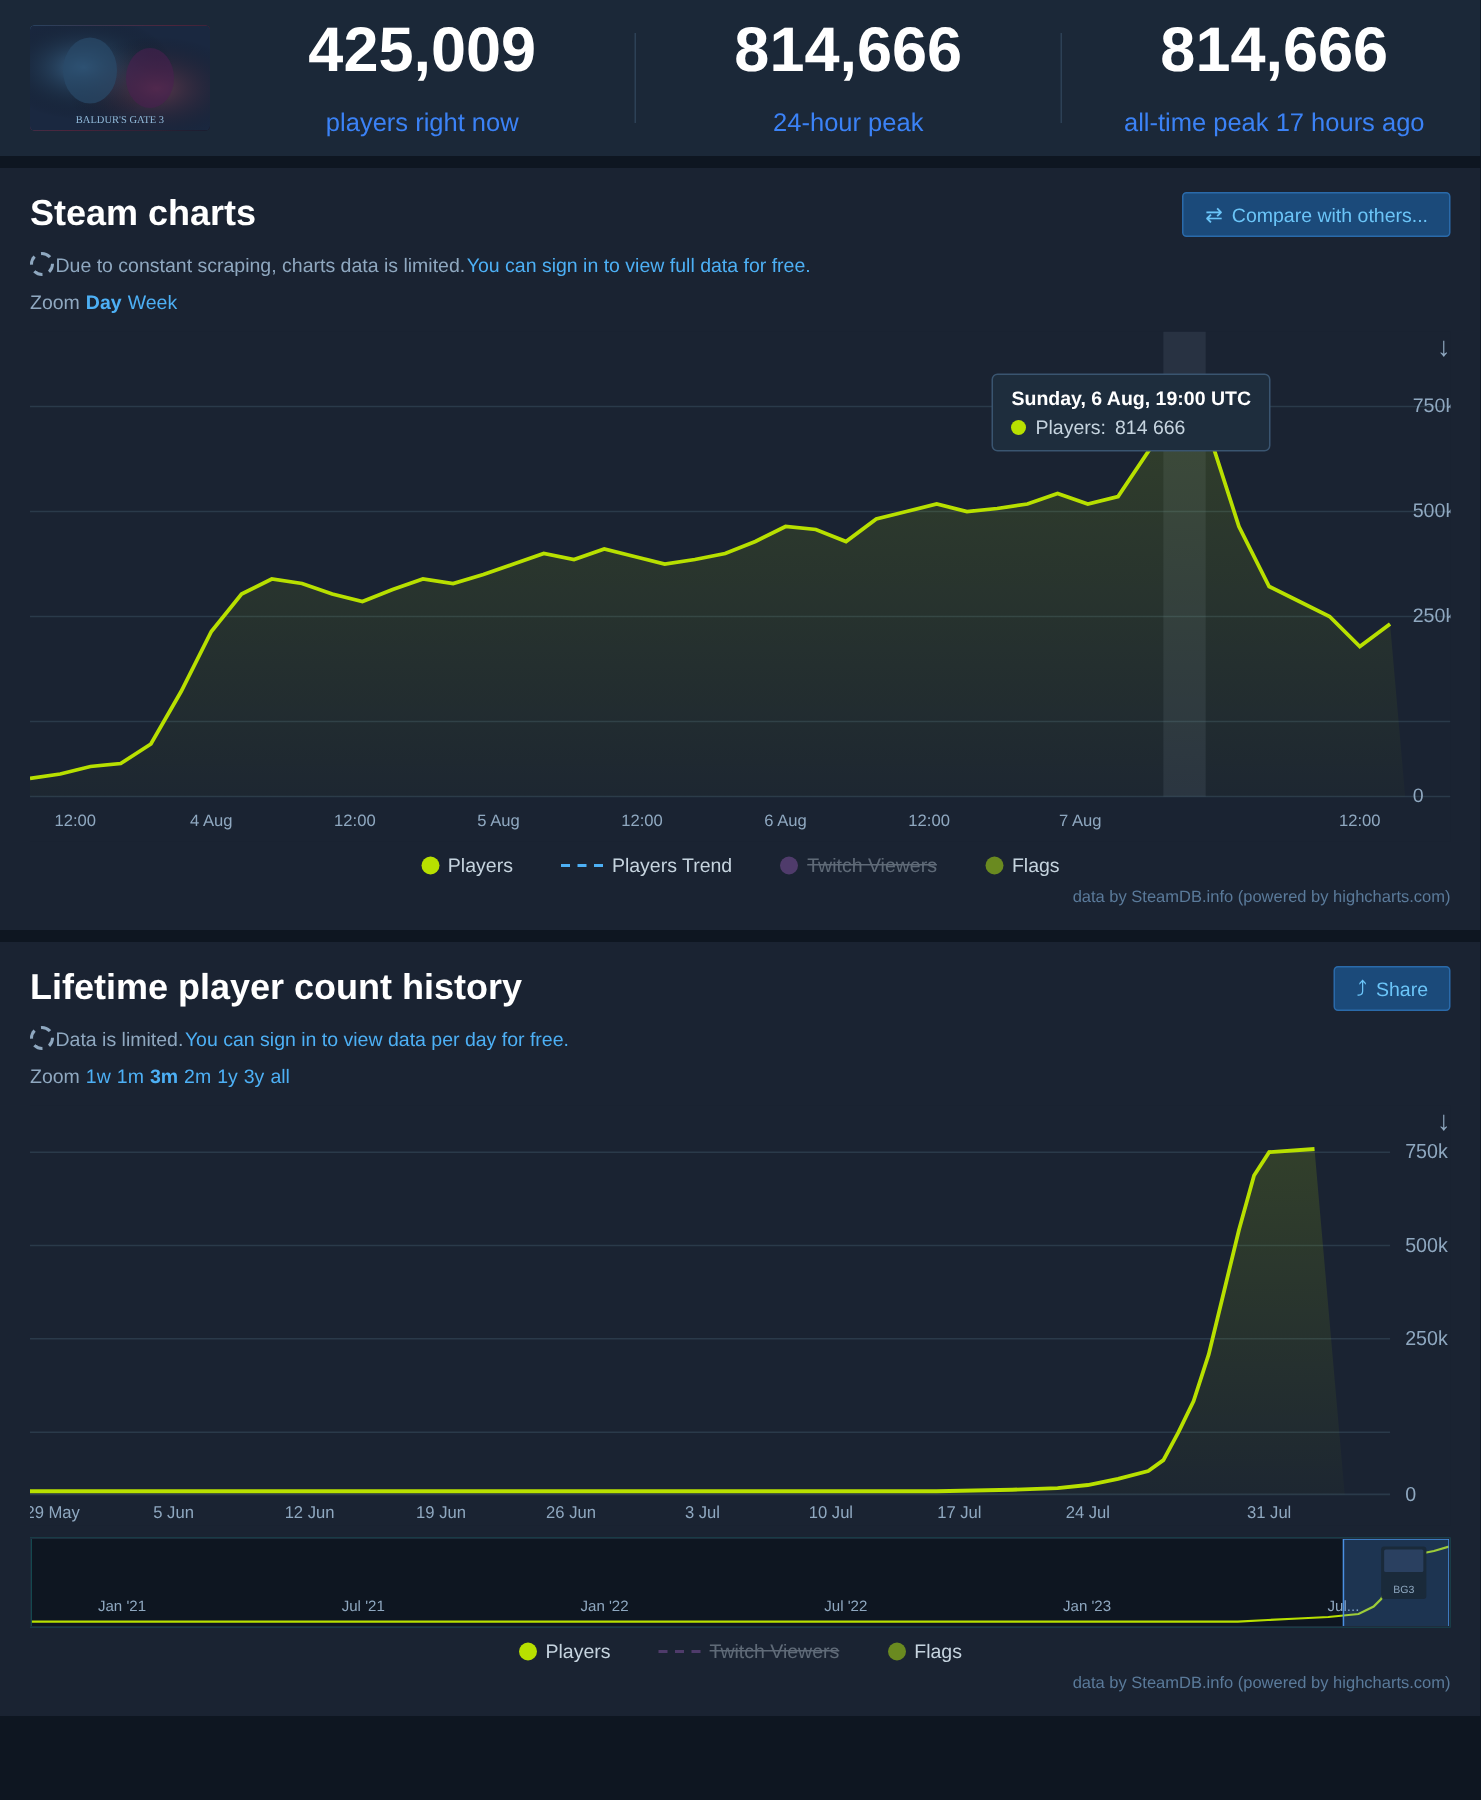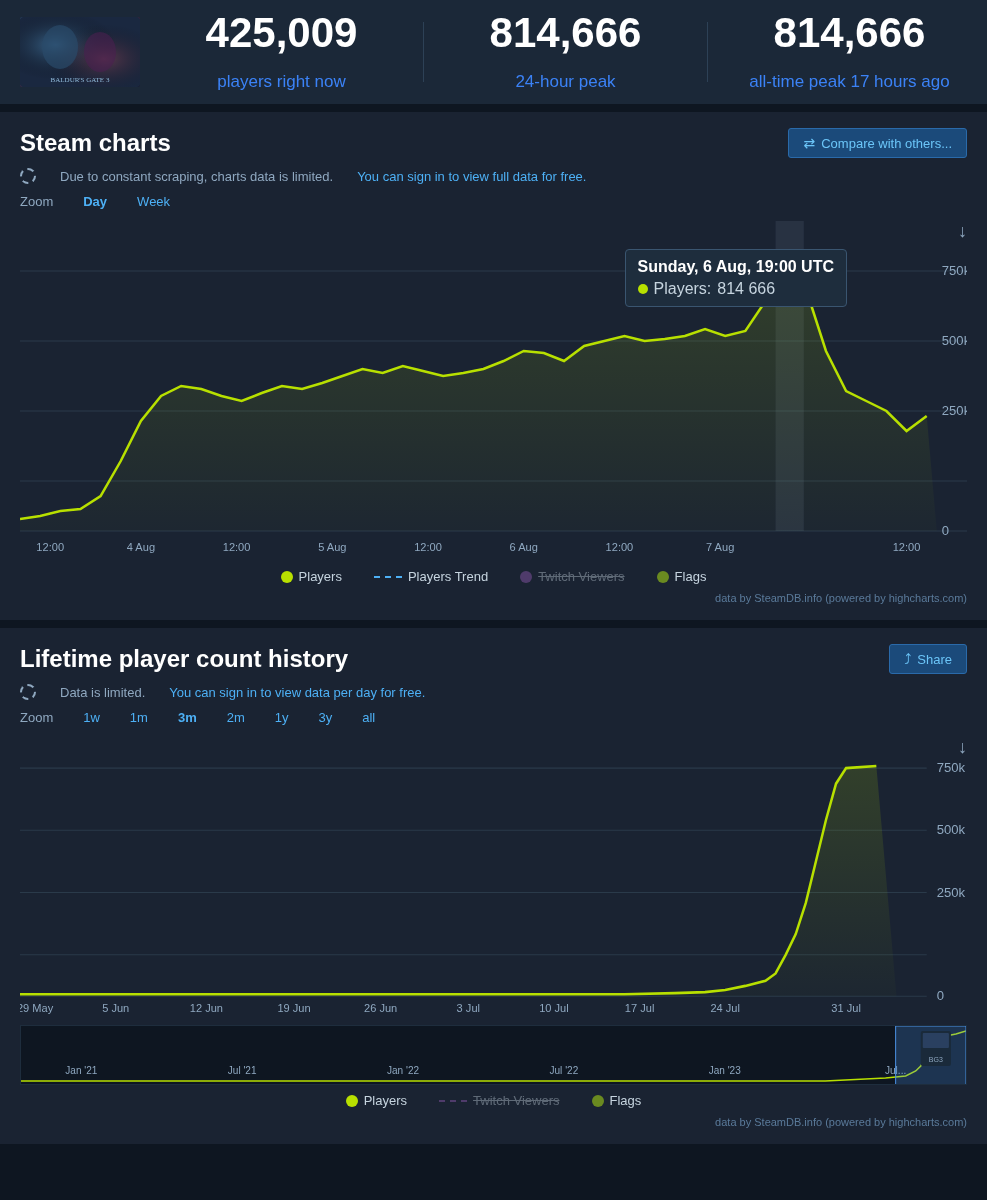--- a/index.html
+++ b/index.html
@@ -100,40 +100,40 @@
       display: flex;
       align-items: center;
       gap: 6px;
     }
     .warning-msg {
       font-size: 13px;
       color: #8fa8c0;
       margin-bottom: 10px;
       display: flex;
       align-items: center;
-      gap: 24px;
+      gap: 1px;
     }
     .warning-msg a {
       color: #4db0f5;
       text-decoration: none;
     }
     .warning-icon {
       width: 16px;
       height: 16px;
       border: 2px dashed #8fa8c0;
       border-radius: 50%;
       display: inline-block;
       flex-shrink: 0;
     }
 
     
     .zoom-bar {
       display: flex;
       align-items: flex-start;
-      gap: 30px;
+      gap: 4px;
       margin-bottom: 12px;
     }
     .zoom-label {
       font-size: 13px;
       color: #8fa8c0;
     }
     .zoom-btn {
       font-size: 13px;
       color: #4db0f5;
       cursor: pointer;
@@ -166,21 +166,21 @@
       font-size: 18px;
     }
 
     
     .tooltip-box {
       position: absolute;
       background: #1e2d3d;
       border: 1px solid #3a5570;
       border-radius: 4px;
       padding: 8px 12px;
-      font-size: 16px;
+      font-size: 13px;
       color: #c6d4df;
       white-space: nowrap;
       pointer-events: none;
       top: 28px;
       right: 120px;
       text-align: center;
     }
     .tooltip-title {
       font-weight: bold;
       margin-bottom: 4px;

